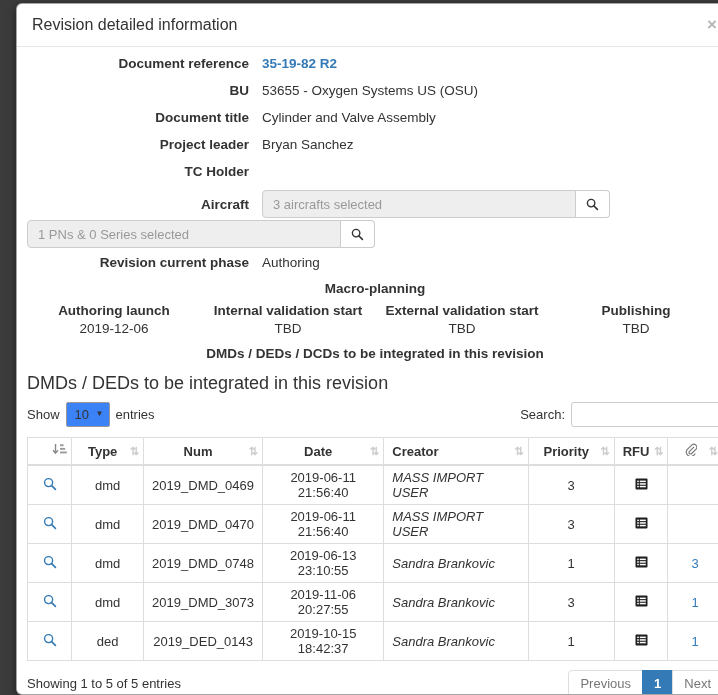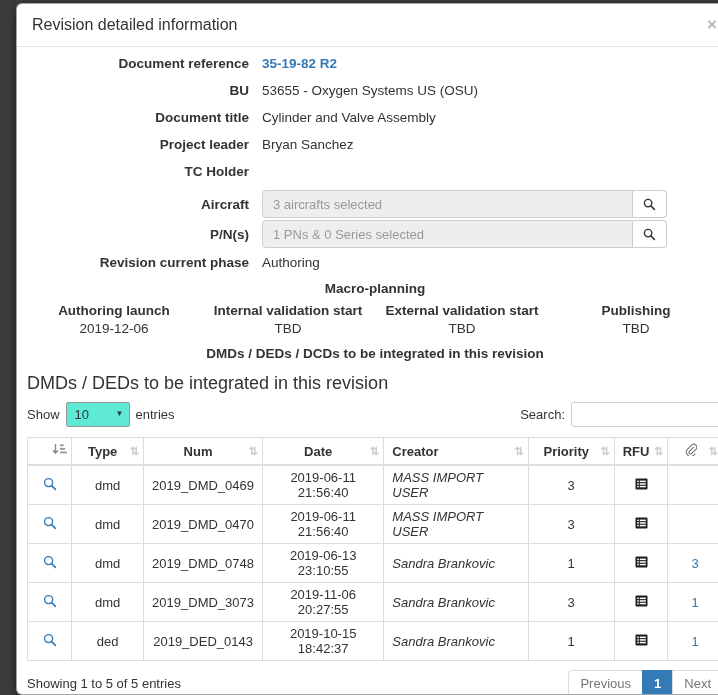--- a/index.html
+++ b/index.html
@@ -29,21 +29,21 @@
   
   .frow { display:flex; align-items:center; margin-bottom:8px; min-height:17px; }
   .frow.txt { margin-bottom:10px; }
   .flabel {
     width:235px; flex:0 0 235px; text-align:right; font-weight:bold;
     padding-right:13px; font-size:13.5px; line-height:17px;
   }
   .fvalue { font-size:13.5px; line-height:17px; }
   .fvalue.link { color:#337ab7; font-weight:bold; cursor:pointer; text-decoration:none; }
 
-  .input-group { display:flex; width:405px; height:28px; }
+  .input-group { display:flex; width:348px; height:28px; }
   .input-group input {
     flex:1 1 auto; background:#eee; border:1px solid #ccc;
     border-radius:4px 0 0 4px; padding:4px 10px; color:#999;
     font-size:13px; font-family:"Liberation Sans", sans-serif; outline:none;
   }
   .input-addon {
     flex:0 0 34px; background:#fff; border:1px solid #ccc; border-left:0;
     border-radius:0 4px 4px 0; display:flex; align-items:center; justify-content:center;
     cursor:pointer; padding:0;
   }
@@ -57,22 +57,22 @@
   .mp-subtitle { text-align:center; font-weight:bold; font-size:13.5px; margin:9px 0 0; }
 
   .section-heading { font-size:18px; font-weight:normal; color:#333; margin:12px 0 8px; }
 
   
   .dt-controls { display:flex; justify-content:space-between; align-items:center; font-size:13px; }
   .dt-length { display:flex; align-items:center; gap:6px; }
   .select-wrap { position:relative; display:inline-block; }
   .select-wrap select {
     -webkit-appearance:none; appearance:none;
-    width:64px; height:25px; padding:2px 18px 2px 8px;
-    border:1px solid #999; border-radius:2px; background:#5eead4;
+    width:44px; height:25px; padding:2px 18px 2px 8px;
+    border:1px solid #999; border-radius:2px; background:#3b82f6;
     font-size:13px; font-family:"Liberation Sans", sans-serif; color:#333;
   }
   .select-caret {
     position:absolute; right:6px; top:7px; font-size:8px; color:#333; pointer-events:none;
   }
   .dt-search { display:flex; align-items:center; gap:6px; }
   .dt-search input {
     width:152px; height:25px; border:1px solid #ccc; border-radius:3px;
     padding:2px 6px; font-size:13px; outline:none;
   }
@@ -149,21 +149,20 @@
         <input readonly="" value="3 aircrafts selected" style="">
         <button class="input-addon">
           <svg width="13" height="13" viewBox="0 0 16 16">
               <circle cx="6.3" cy="6.3" r="4.6" fill="none" stroke="#333" stroke-width="1.7"></circle>
               <line x1="9.8" y1="9.8" x2="14" y2="14" stroke="#333" stroke-width="2" stroke-linecap="round"></line>
             </svg>
         </button>
       </div>
     </div>
     <div class="frow" style="margin-bottom:6px;">
-      <div class="flabel">P/N(s)</div>
       <div class="input-group">
         <input readonly="" value="1 PNs &amp; 0 Series selected" style="">
         <button class="input-addon">
           <svg width="13" height="13" viewBox="0 0 16 16">
               <circle cx="6.3" cy="6.3" r="4.6" fill="none" stroke="#333" stroke-width="1.7"></circle>
               <line x1="9.8" y1="9.8" x2="14" y2="14" stroke="#333" stroke-width="2" stroke-linecap="round"></line>
             </svg>
         </button>
       </div>
     </div>

